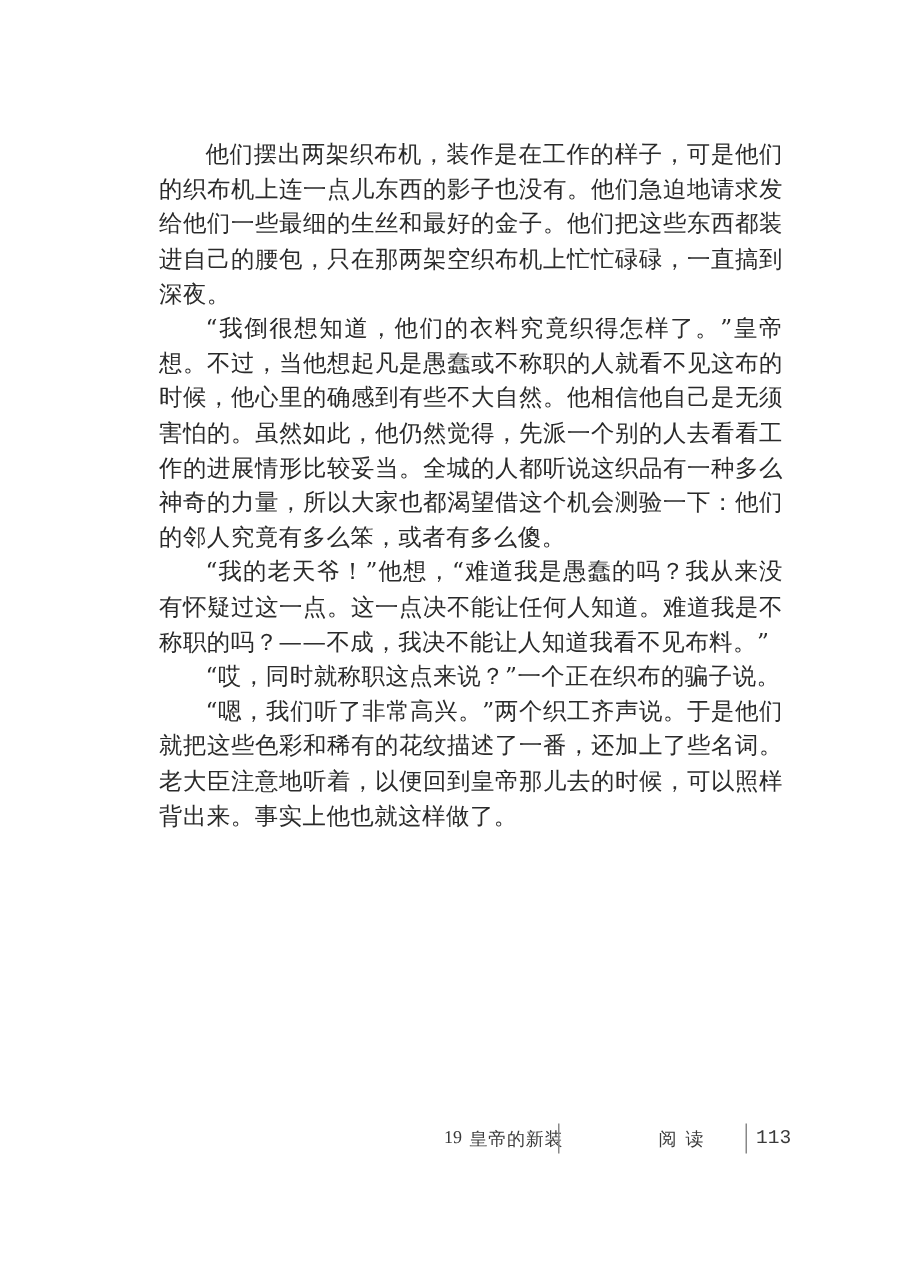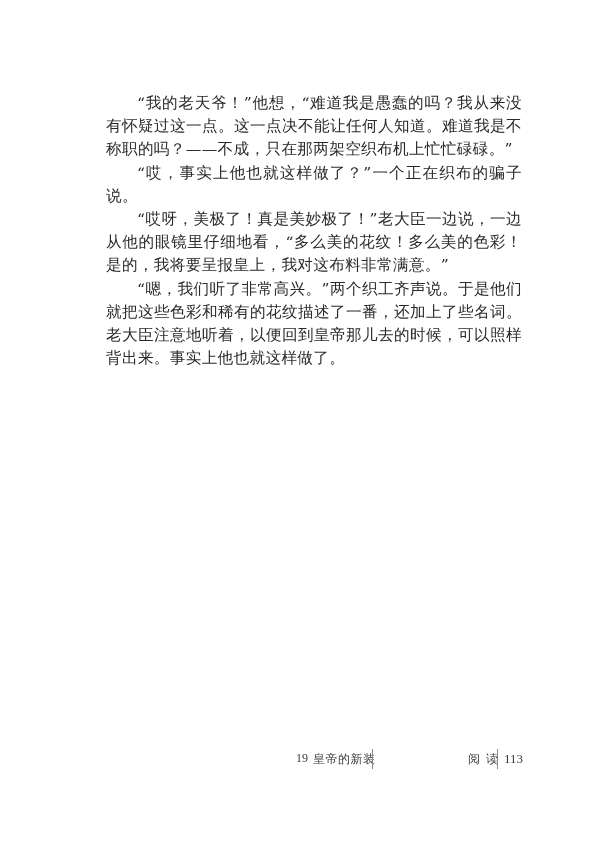--- a/index.html
+++ b/index.html
@@ -33,30 +33,31 @@
       height: 20px;
       font-size: 12px;
       color: #3a3a3a;
     }
     .footer span { position: absolute; top: 2px; white-space: nowrap; }
     .lesson-num { left: 296px; font-family: "Liberation Serif", serif; }
     .lesson-title { left: 313px; letter-spacing: 0.5px; }
     .sep { position: absolute; width: 1px; background: #888; top: 0; height: 20px; }
     .sep1 { left: 372px; }
     .sep2 { left: 497px; }
-    .section { left: 468px; letter-spacing: 6px; }
-    .page-num { left: 504px; font-family: Liberation Serif, serif; font-size: 13px; }
+    .section { left: 439px; letter-spacing: 6px; }
+    .page-num { left: 504px; font-family: Liberation Mono, monospace; font-size: 13px; }
   </style>
 </head>
 <body>
 
 <div class="page-body">
-  <p class="para">“我的老天爷！”他想，“难道我是愚蠢的吗？我从来没有怀疑过这一点。这一点决不能让任何人知道。难道我是不称职的吗？——不成，只在那两架空织布机上忙忙碌碌。”</p>
-  <p class="para">“哎，事实上他也就这样做了？”一个正在织布的骗子说。</p>
-  <p class="para">“哎呀，美极了！真是美妙极了！”老大臣一边说，一边从他的眼镜里仔细地看，“多么美的花纹！多么美的色彩！是的，我将要呈报皇上，我对这布料非常满意。”</p>
+  <p class="para">他们摆出两架织布机，装作是在工作的样子，可是他们的织布机上连一点儿东西的影子也没有。他们急迫地请求发给他们一些最细的生丝和最好的金子。他们把这些东西都装进自己的腰包，只在那两架空织布机上忙忙碌碌，一直搞到深夜。</p>
+  <p class="para">“我倒很想知道，他们的衣料究竟织得怎样了。”皇帝想。不过，当他想起凡是愚蠢或不称职的人就看不见这布的时候，他心里的确感到有些不大自然。他相信他自己是无须害怕的。虽然如此，他仍然觉得，先派一个别的人去看看工作的进展情形比较妥当。全城的人都听说这织品有一种多么神奇的力量，所以大家也都渴望借这个机会测验一下：他们的邻人究竟有多么笨，或者有多么傻。</p>
+  <p class="para">“我的老天爷！”他想，“难道我是愚蠢的吗？我从来没有怀疑过这一点。这一点决不能让任何人知道。难道我是不称职的吗？——不成，我决不能让人知道我看不见布料。”</p>
+  <p class="para">“哎，同时就称职这点来说？”一个正在织布的骗子说。</p>
   <p class="para">“嗯，我们听了非常高兴。”两个织工齐声说。于是他们就把这些色彩和稀有的花纹描述了一番，还加上了些名词。老大臣注意地听着，以便回到皇帝那儿去的时候，可以照样背出来。事实上他也就这样做了。</p>
 
 </div>
 
 <div class="footer">
   <span class="lesson-num">19</span>
   <span class="lesson-title">皇帝的新装</span>
   <div class="sep sep1"></div>
   <span class="section">阅读</span>
   <div class="sep sep2"></div>

